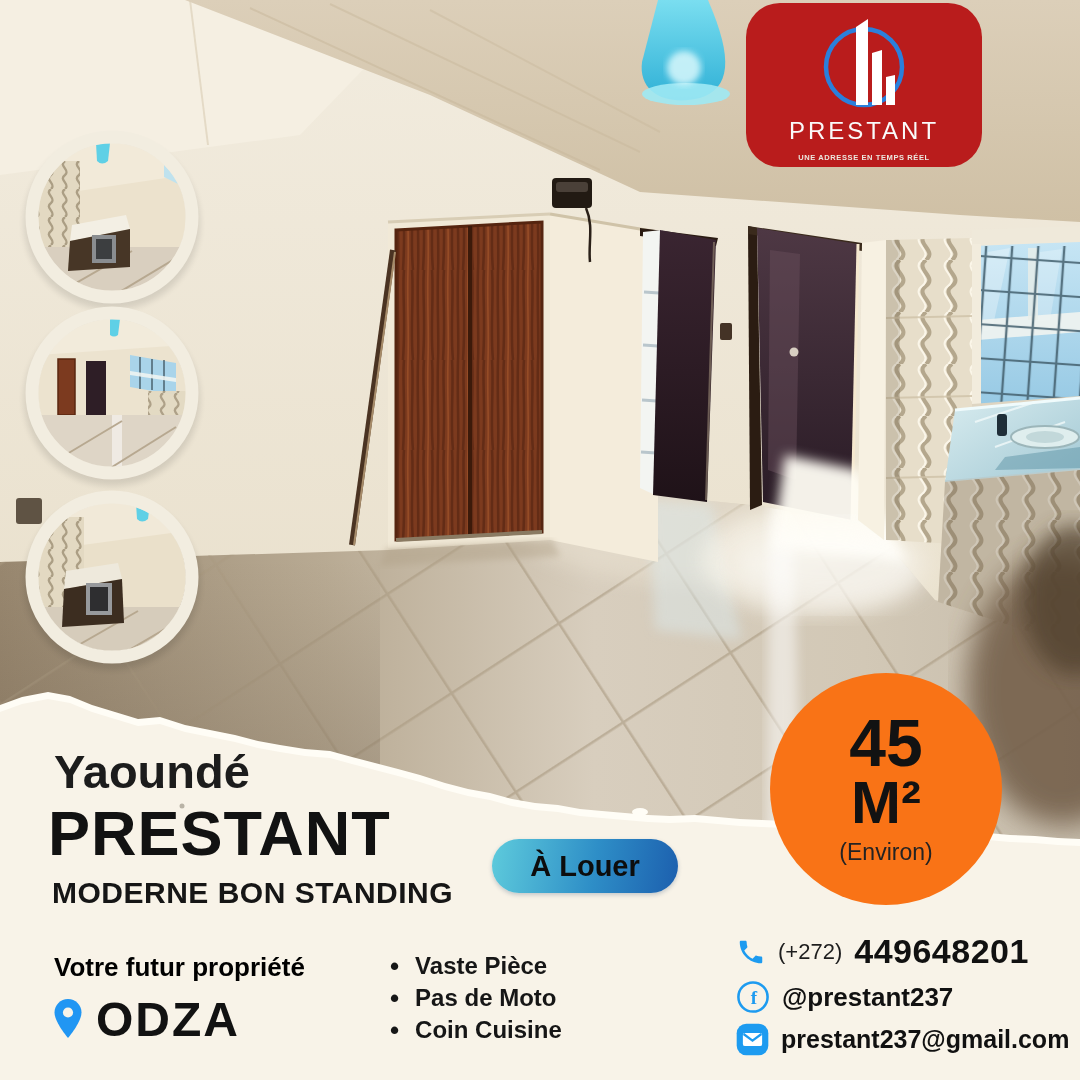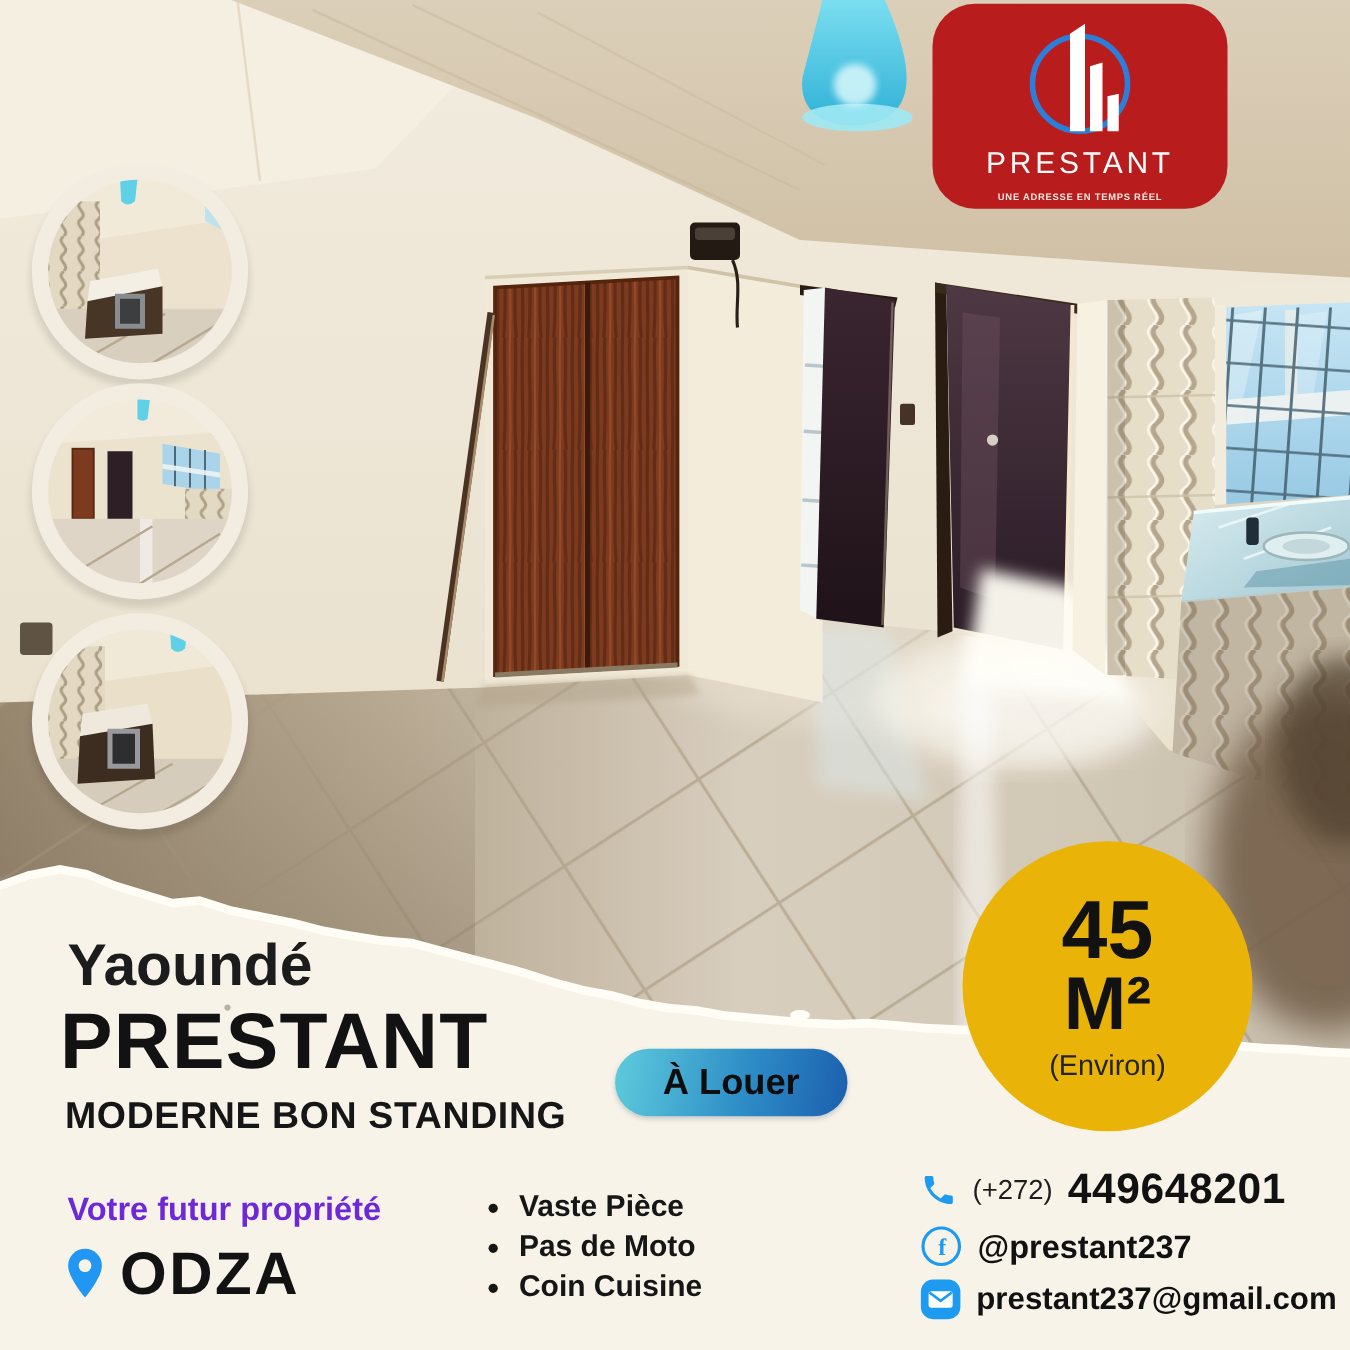--- a/index.html
+++ b/index.html
@@ -21,27 +21,27 @@
   .title{left:48px;top:802px;font-size:63px;font-weight:800;color:#121212;
          letter-spacing:1px;line-height:1;z-index:8;}
   .subtitle{left:52px;top:876px;font-size:30px;font-weight:800;color:#161616;
          letter-spacing:.5px;z-index:8;}
   .pill{left:492px;top:839px;width:186px;height:54px;border-radius:27px;
         background:linear-gradient(100deg,#5ecbdc 0%,#2e8ec7 55%,#1c5fae 100%);
         display:flex;align-items:center;justify-content:center;z-index:8;
         box-shadow:0 2px 4px rgba(40,70,110,.25);}
   .pill span{font-size:29px;font-weight:800;color:#0d0d0d;}
   .area-circle{left:770px;top:673px;width:232px;height:232px;border-radius:50%;
-        background:#eab308;display:flex;flex-direction:column;align-items:center;
+        background:#f97316;display:flex;flex-direction:column;align-items:center;
         justify-content:center;z-index:7;}
   .area-value{font-size:66px;font-weight:800;color:#121212;line-height:.95;}
   .area-unit{font-size:60px;font-weight:800;color:#121212;line-height:.95;}
   .area-note{font-size:23px;font-weight:400;color:#232323;margin-top:8px;}
 
-  .future{left:54px;top:952px;font-size:26px;font-weight:700;color:#6d28d9;z-index:8;}
+  .future{left:54px;top:952px;font-size:26px;font-weight:700;color:#000000;z-index:8;}
   .odza-row{left:50px;top:992px;display:flex;align-items:center;gap:10px;z-index:8;}
   .odza{font-size:48px;font-weight:800;color:#121212;letter-spacing:2px;}
 
   .features{left:390px;top:950px;z-index:8;list-style:none;margin:0;padding:0;}
   .features li{font-size:24px;font-weight:700;color:#161616;line-height:32px;
                display:flex;align-items:center;}
   .features li .dot{font-size:26px;margin-right:16px;}
 
   .contacts{left:736px;top:932px;z-index:8;display:flex;flex-direction:column;gap:9px;}
   .c-row{display:flex;align-items:center;gap:12px;}

